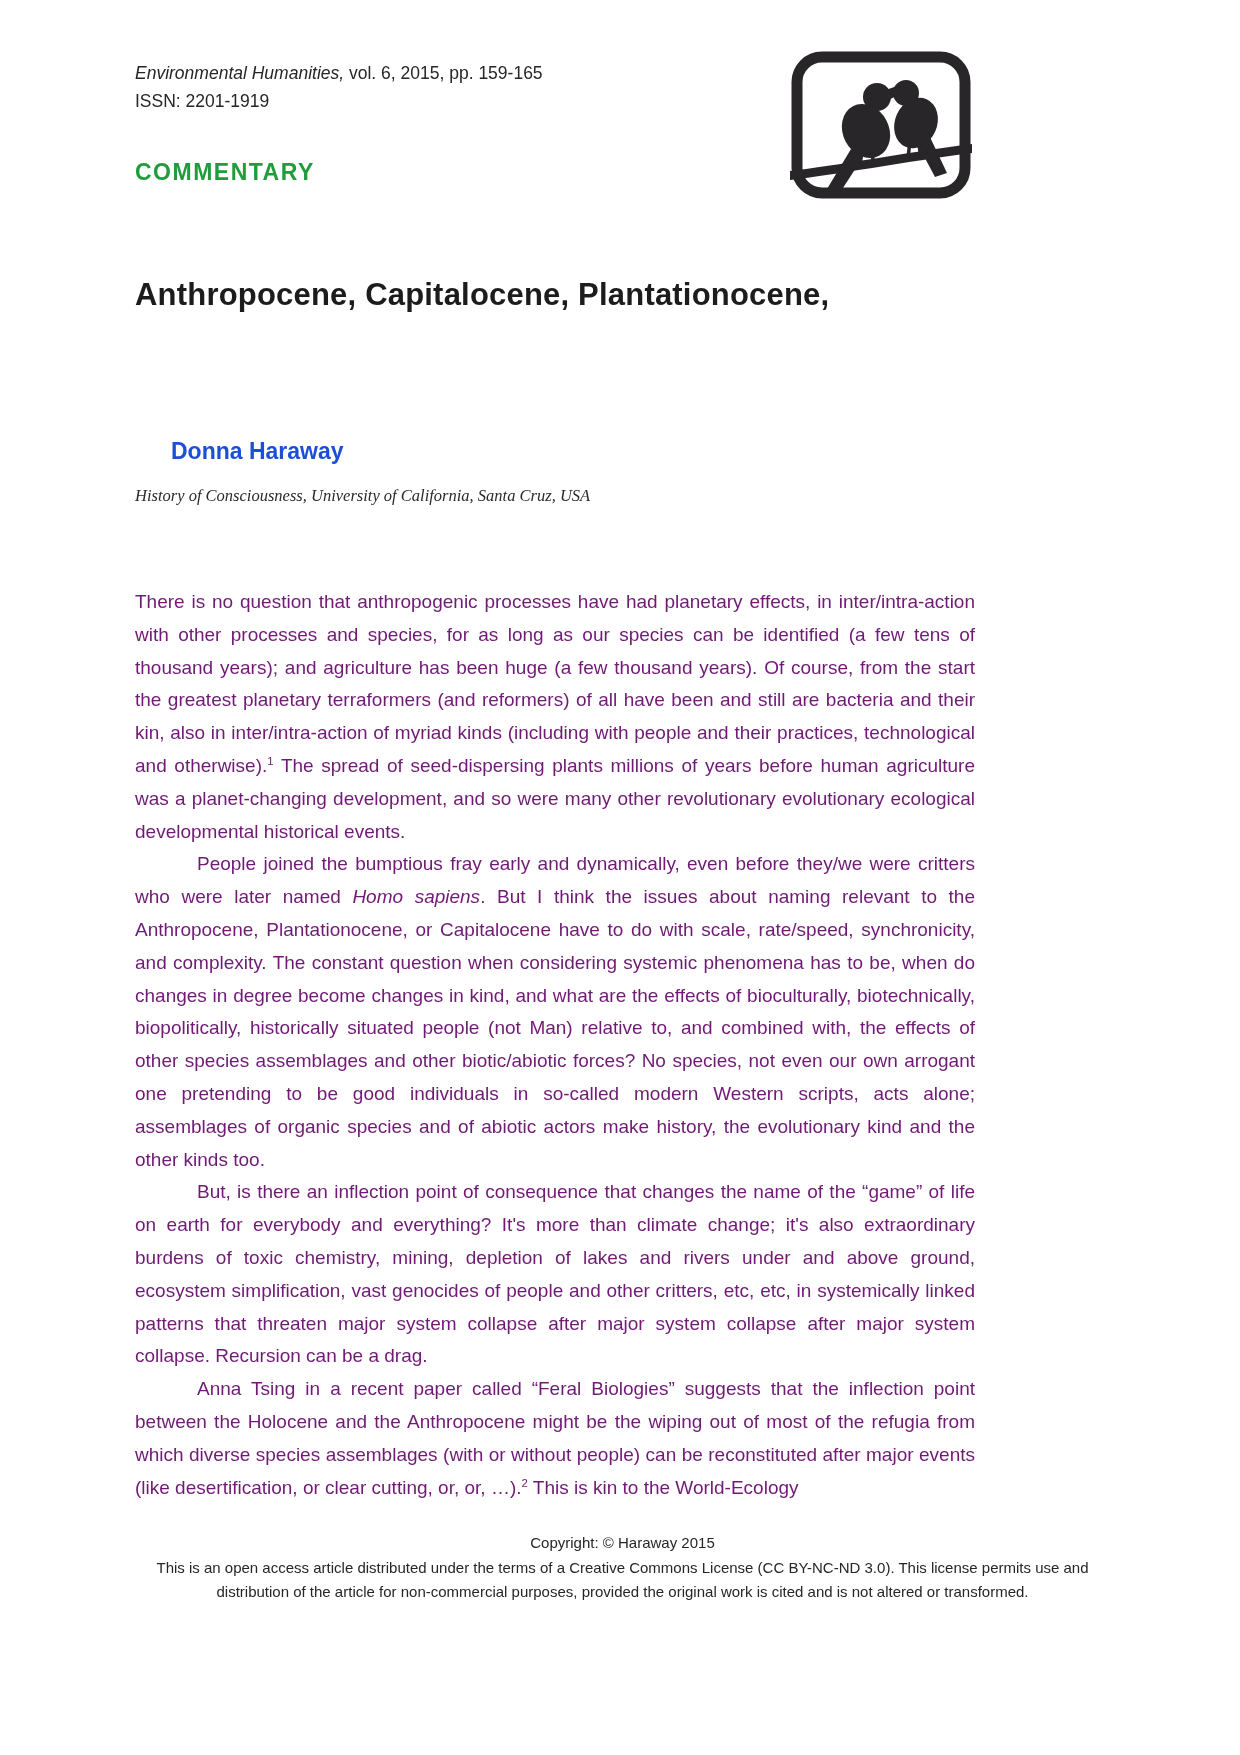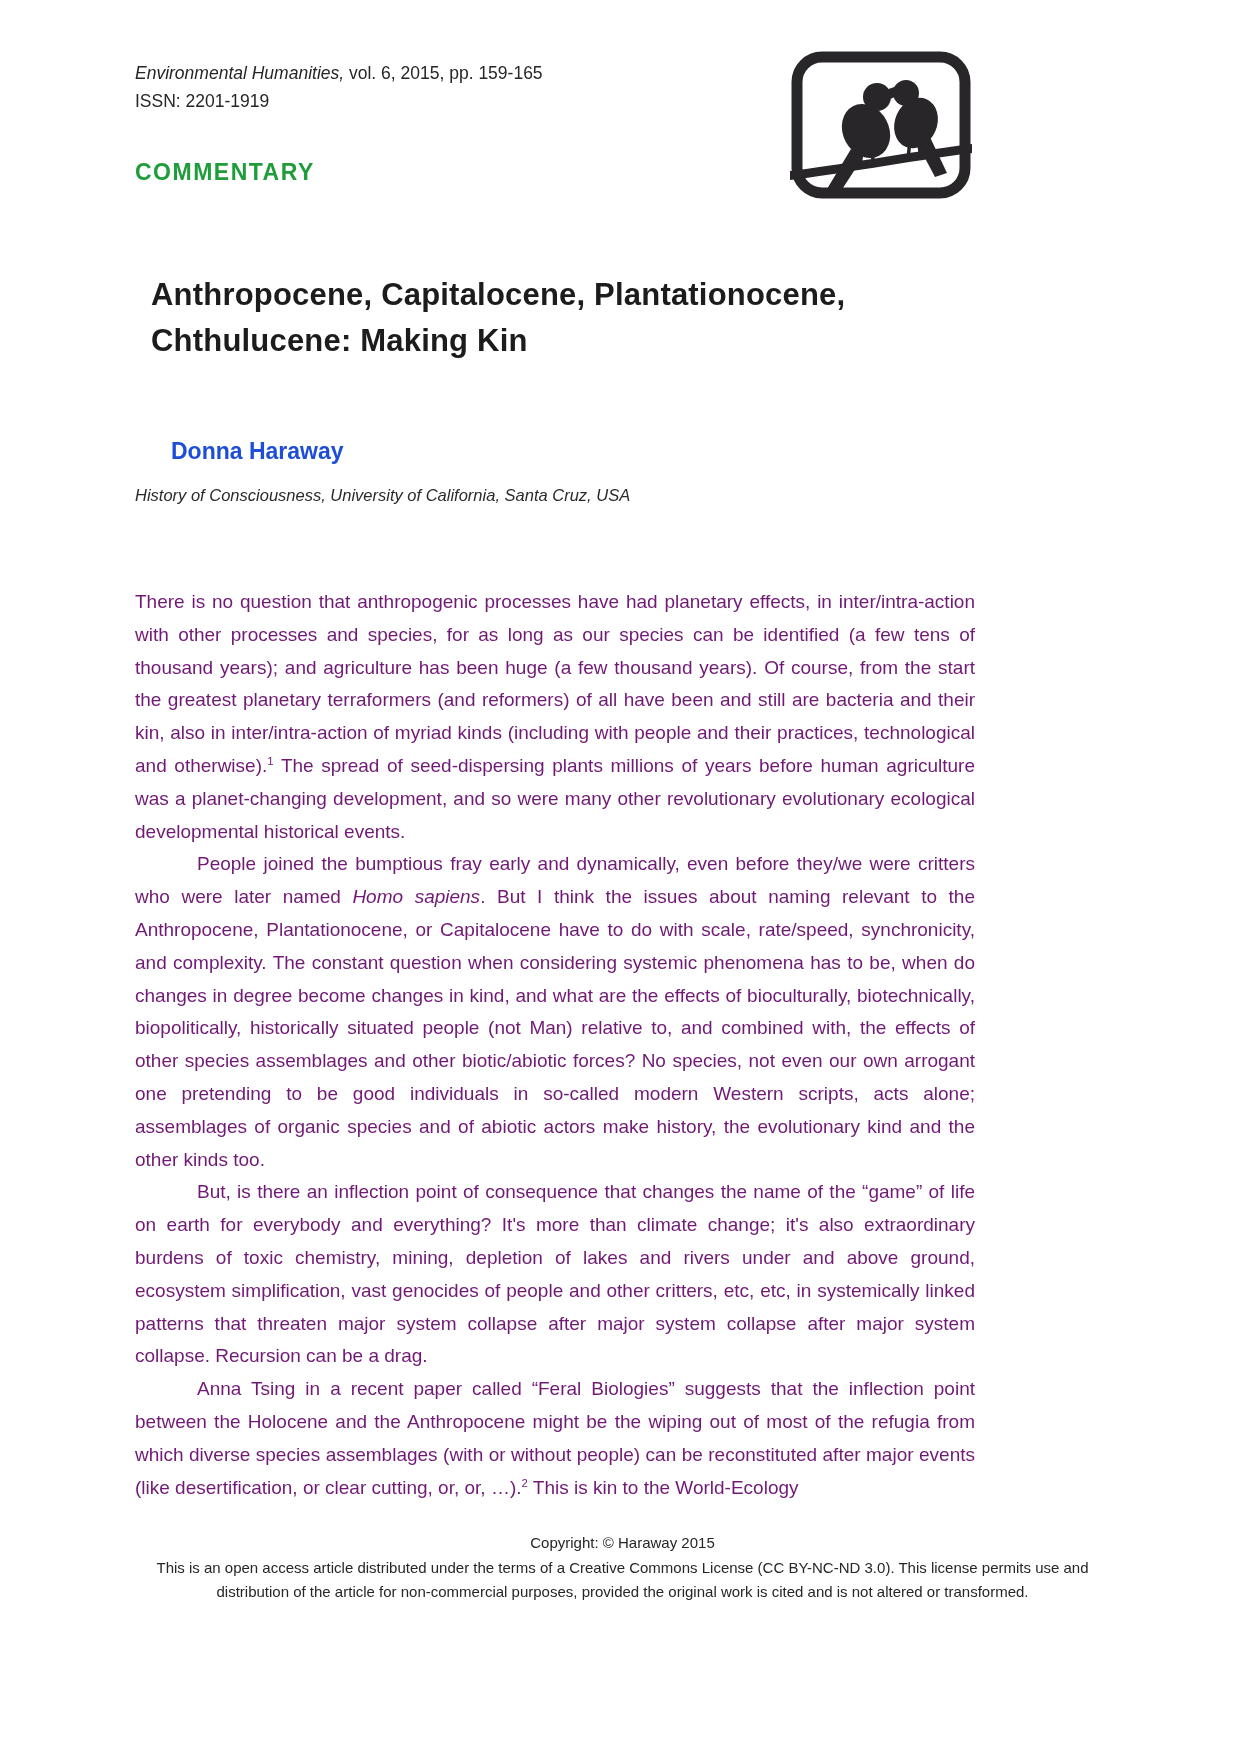--- a/index.html
+++ b/index.html
@@ -36,21 +36,21 @@
   
   .logo {
     position: absolute;
     left: 789px; top: 49px;
     width: 184px; height: 152px;
   }
 
   
   .title {
     position: absolute;
-    left: 151px; top: 272px;
+    left: 135px; top: 272px;
     width: 860px;
     font-size: 31px;
     font-weight: bold;
     line-height: 46px;
     color: #1c1c1c;
     letter-spacing: 0.2px;
   }
   .author {
     position: absolute;
     left: 135px; top: 438px;
@@ -58,20 +58,21 @@
     font-weight: bold;
     color: #1d4ed8;
     margin-left: 36px;
   }
   .affiliation {
     position: absolute;
     left: 135px; top: 486px;
     font-size: 16.5px;
     font-style: italic;
     color: #2a2a2a;
+    font-family: Liberation Serif, serif;
   }
 
   
   .body-text {
     position: absolute;
     left: 135px; top: 586px;
     width: 840px;
     font-size: 19px;
     line-height: 32.8px;
     text-align: justify;
@@ -130,21 +131,20 @@
         <circle cx="117" cy="44" r="13"></circle>
         <polygon points="108,37 94,42 108,48"></polygon>
         <rect x="118" y="96" width="3.5" height="14" transform="rotate(6 120 103)"></rect>
         <rect x="129" y="95" width="3.5" height="13" transform="rotate(-7 131 101)"></rect>
       </g>
     </svg>
   </div>
 
   <div class="title">
     <div>Anthropocene, Capitalocene, Plantationocene,</div>
-    <div>Chthulucene: Making Kin</div>
   </div>
 
   <div class="author">Donna Haraway</div>
   <div class="affiliation">History of Consciousness, University of California, Santa Cruz, USA</div>
 
   <div class="body-text">
     <p><span>There is no question that anthropogenic processes have had planetary effects, in inter/intra-action with other processes and species, for as long as our species can be identified (a few tens of thousand years); and agriculture has been huge (a few thousand years). Of course, from the start the greatest planetary terraformers (and reformers) of all have been and still are bacteria and their kin, also in inter/intra-action of myriad kinds (including with people and their practices, technological and otherwise).</span><sup>1</sup><span> The spread of seed-dispersing plants millions of years before human agriculture was a planet-changing development, and so were many other revolutionary evolutionary ecological developmental historical events.</span></p>
     <p class="indent"><span>People joined the bumptious fray early and dynamically, even before they/we were critters who were later named </span><span class="seg-italic">Homo sapiens</span><span>. But I think the issues about naming relevant to the Anthropocene, Plantationocene, or Capitalocene have to do with scale, rate/speed, synchronicity, and complexity. The constant question when considering systemic phenomena has to be, when do changes in degree become changes in kind, and what are the effects of bioculturally, biotechnically, biopolitically, historically situated people (not Man) relative to, and combined with, the effects of other species assemblages and other biotic/abiotic forces? No species, not even our own arrogant one pretending to be good individuals in so-called modern Western scripts, acts alone; assemblages of organic species and of abiotic actors make history, the evolutionary kind and the other kinds too.</span></p>
     <p class="indent"><span>But, is there an inflection point of consequence that changes the name of the “game” of life on earth for everybody and everything? It's more than climate change; it's also extraordinary burdens of toxic chemistry, mining, depletion of lakes and rivers under and above ground, ecosystem simplification, vast genocides of people and other critters, etc, etc, in systemically linked patterns that threaten major system collapse after major system collapse after major system collapse. Recursion can be a drag.</span></p>
     <p class="indent"><span>Anna Tsing in a recent paper called “Feral Biologies” suggests that the inflection point between the Holocene and the Anthropocene might be the wiping out of most of the refugia from which diverse species assemblages (with or without people) can be reconstituted after major events (like desertification, or clear cutting, or, or, …).</span><sup>2</sup><span> This is kin to the World-Ecology</span></p>

